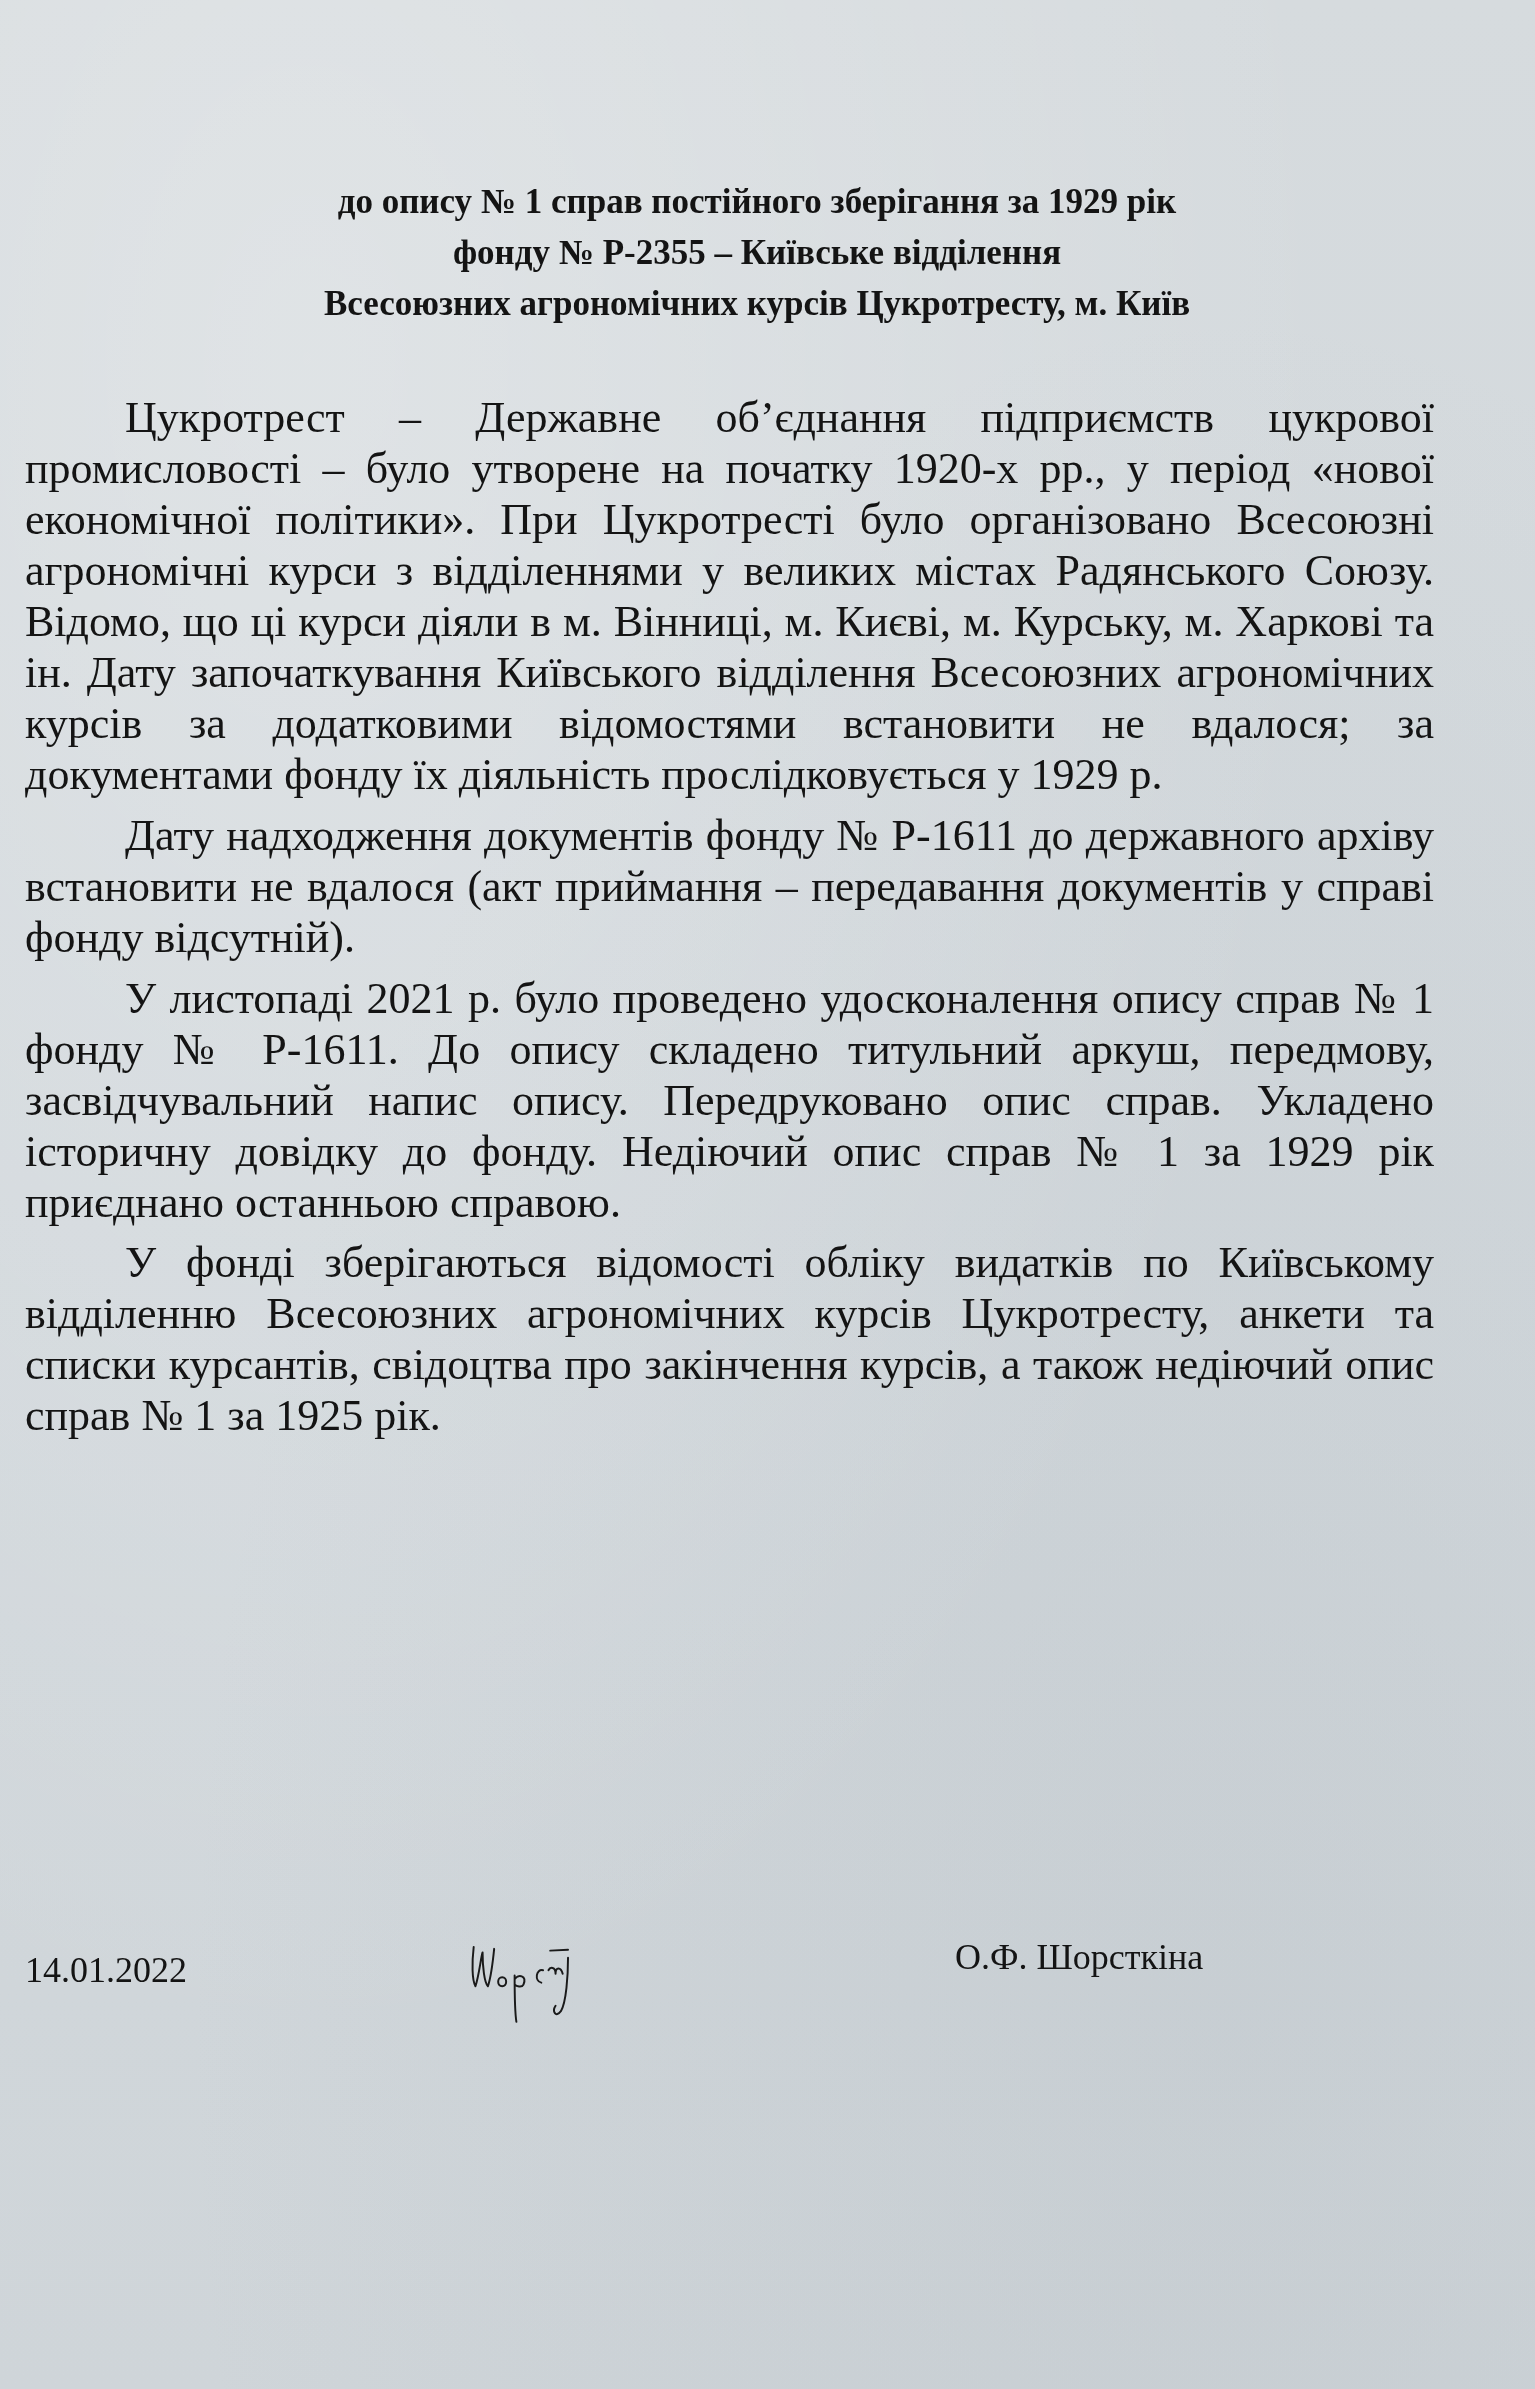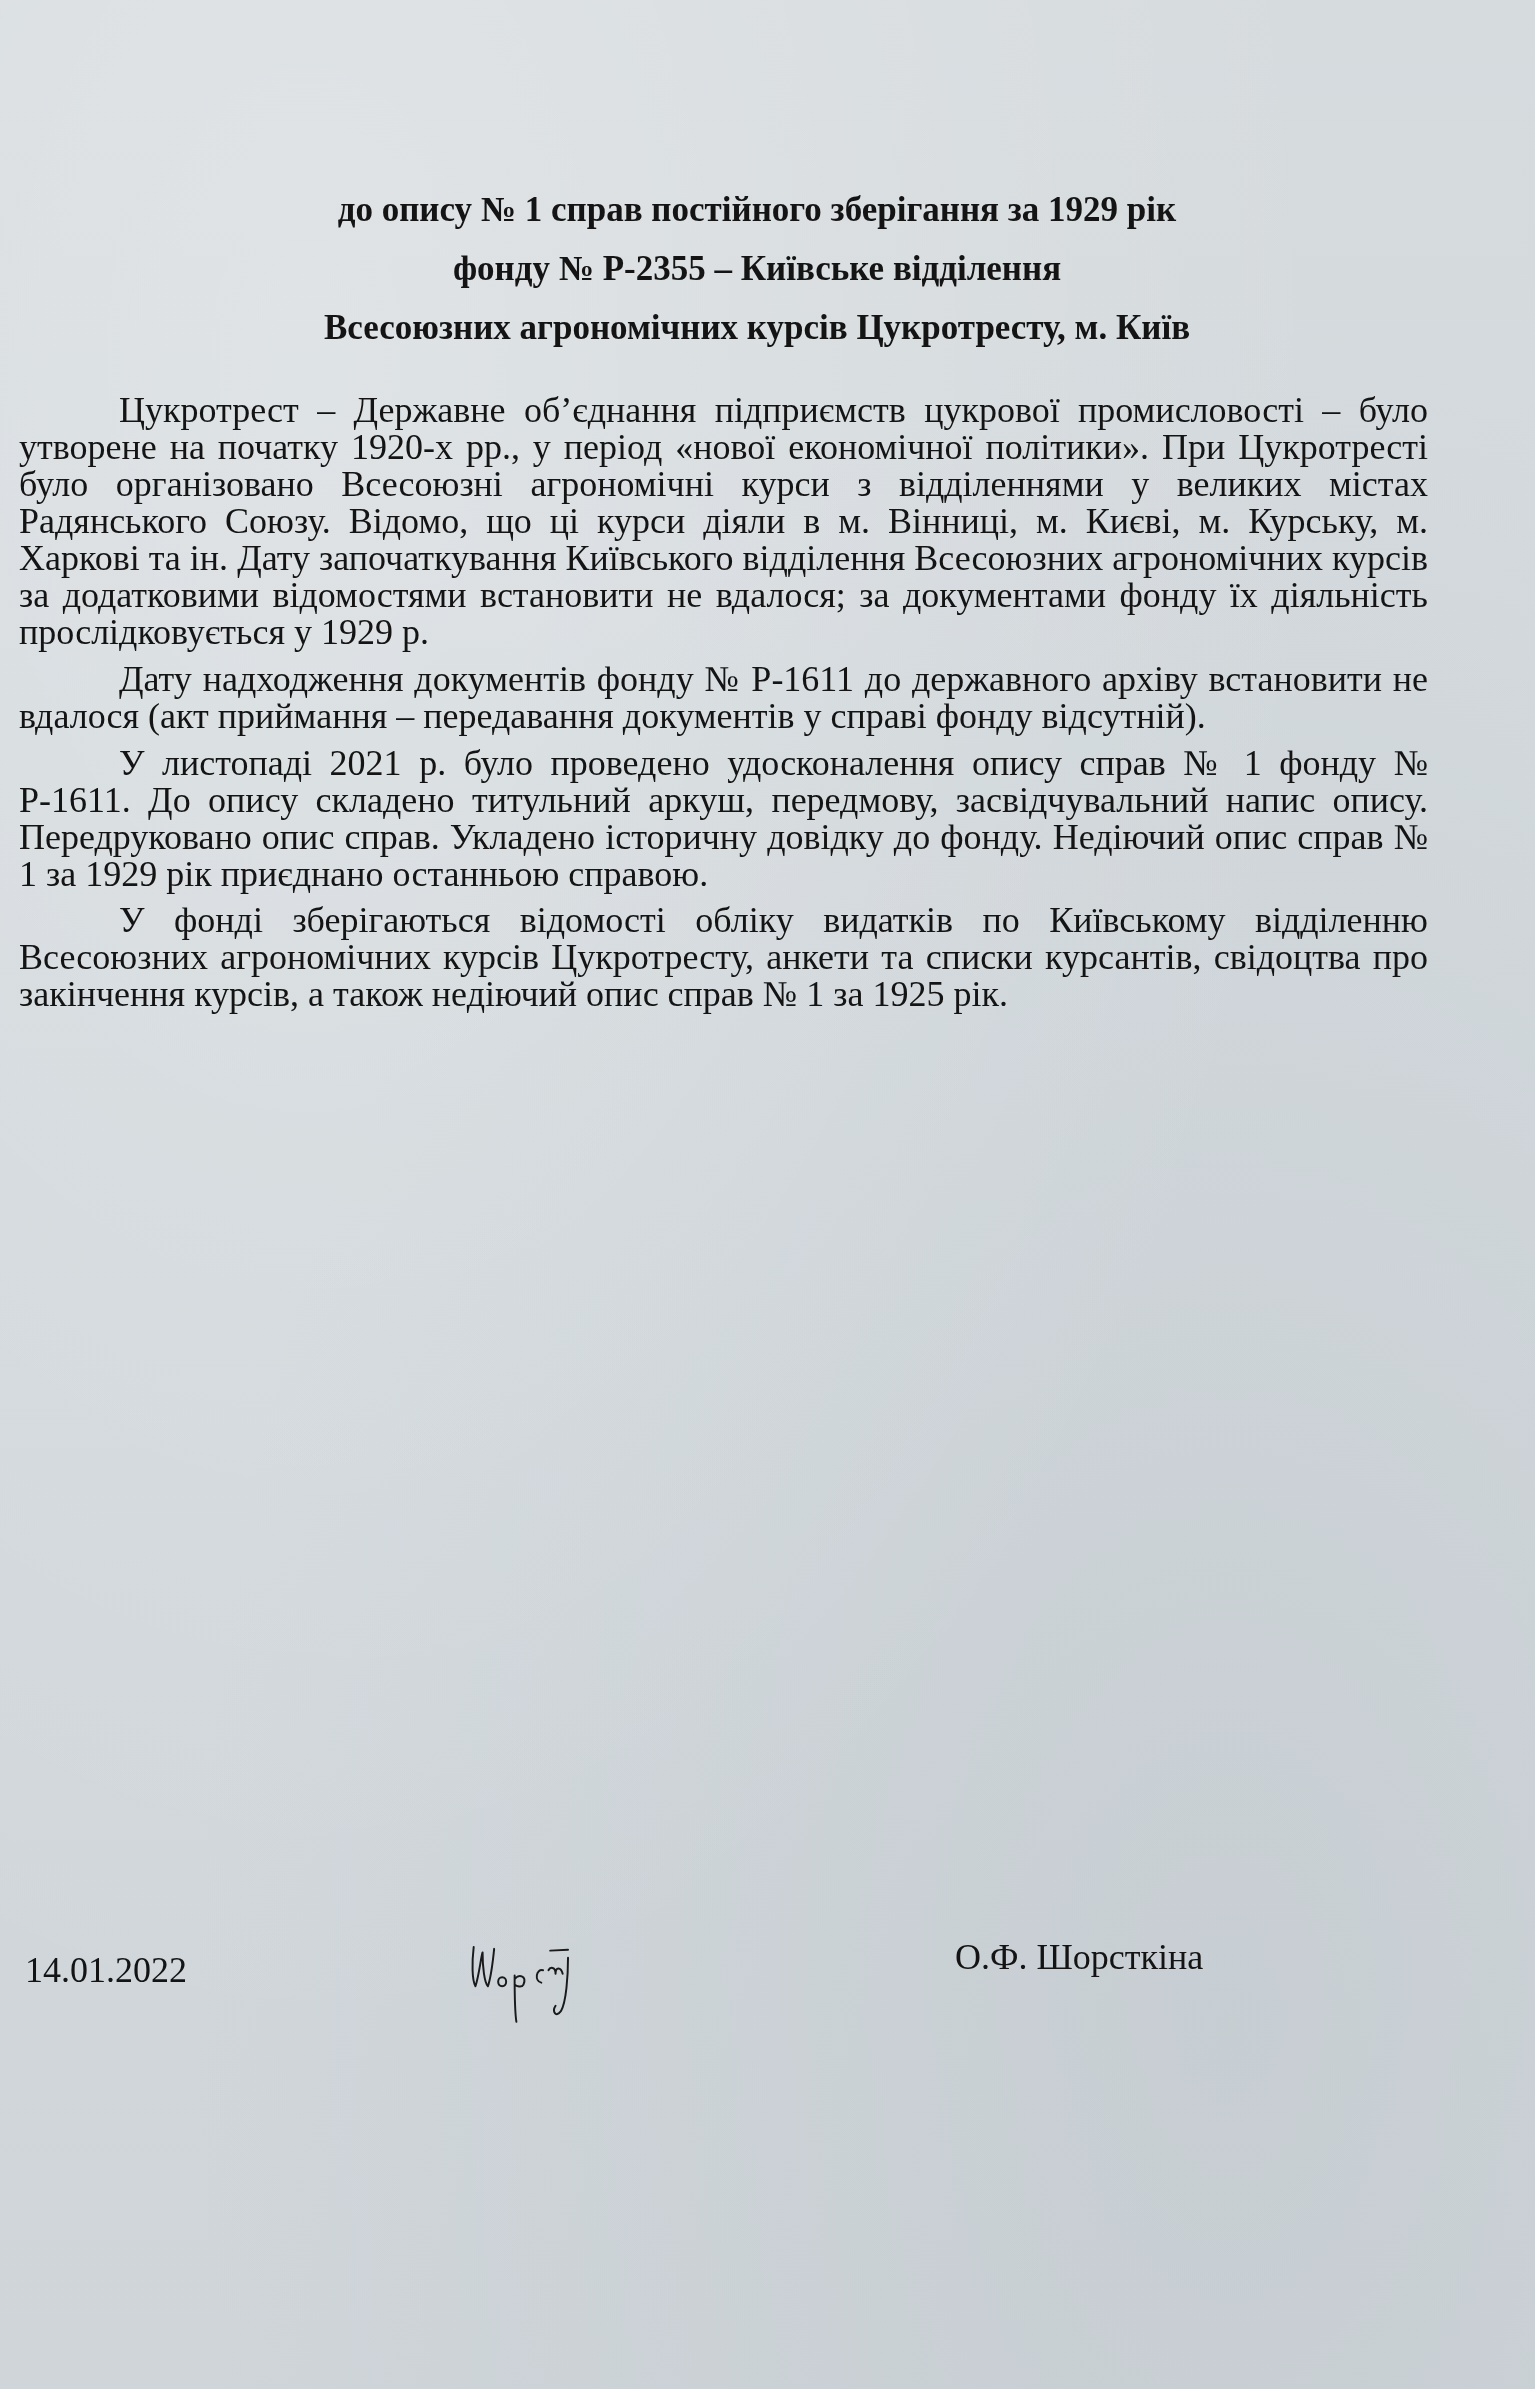--- a/index.html
+++ b/index.html
@@ -41,28 +41,28 @@
       position: absolute;
       left: 0;
       top: 176px;
       width: 1514px;
       text-align: center;
       font-weight: bold;
       font-size: 35px;
       line-height: 51px;
       margin: 0;
     }
-    .subtitle div { margin: 8px; }
+    .subtitle div { margin: 0; }
     .body-text {
       position: absolute;
-      left: 19px;
+      left: 25px;
       top: 392px;
       width: 1409px;
-      font-size: 36px;
-      line-height: 37px;
+      font-size: 44px;
+      line-height: 51px;
     }
     .para {
       margin: 0 0 9.8px 0;
       text-indent: 100px;
       text-align: justify;
       text-align-last: left;
     }
     .footer {
       position: absolute;
       left: 0;

